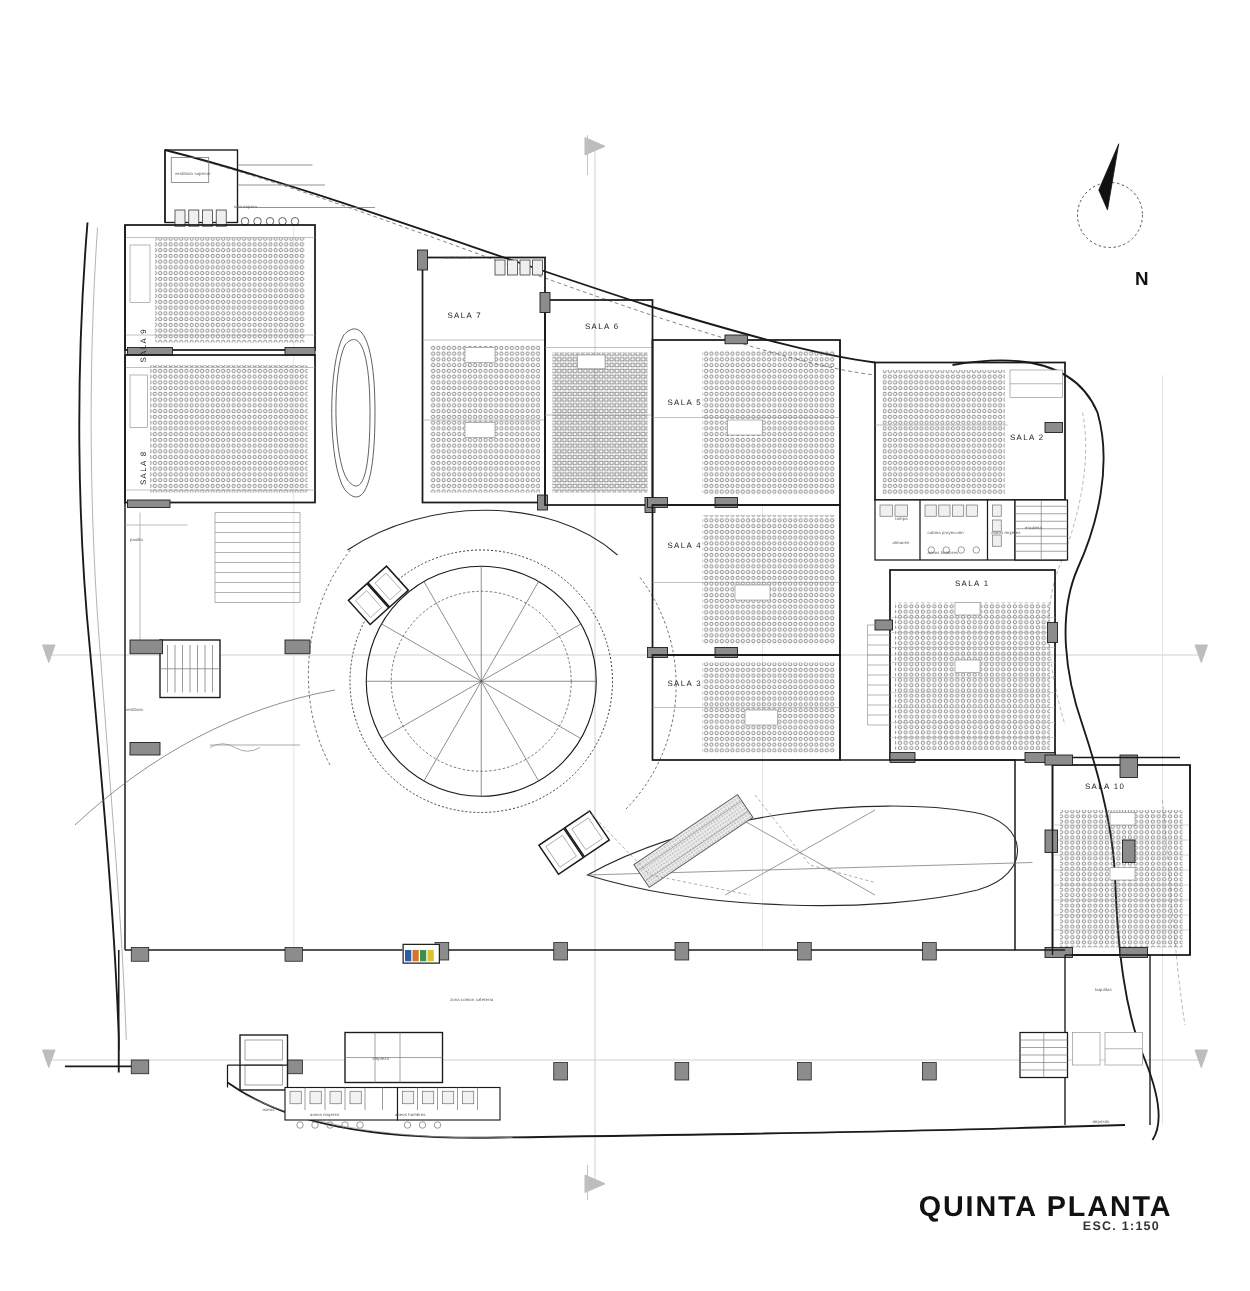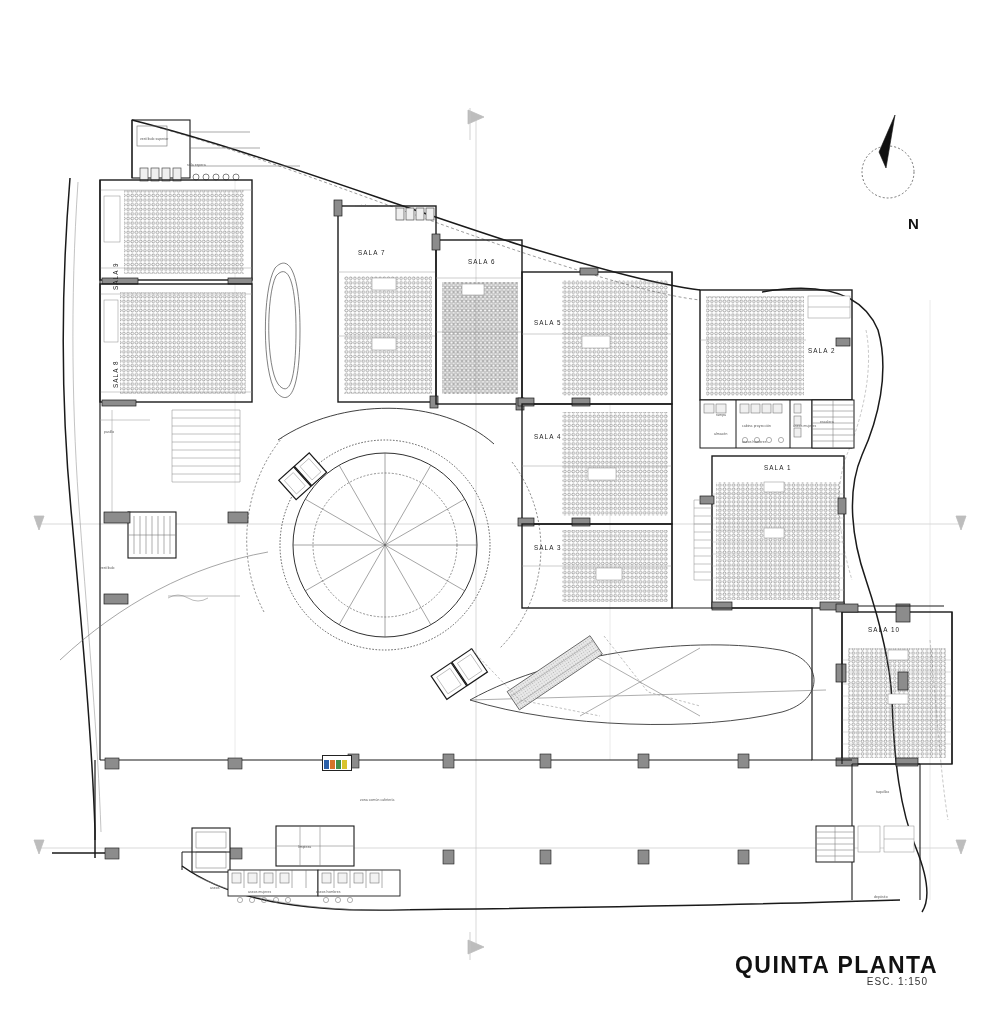--- a/index.html
+++ b/index.html
@@ -22,21 +22,21 @@
     margin-left:12px;
   }
   #title-main{
     right:62px;top:952px;
     font-size:23px;
     color:#111;
   }
   #title-scale{
     right:72px;top:976px;
     font-size:10px;
-    font-weight:normal;
+    font-weight:bold;
     letter-spacing:1px;
     color:#333;
   }
   #north-label{
     position:absolute;left:908px;top:215px;
     font-size:15px;font-weight:bold;color:#111;
   }
   .note{
     position:absolute;
     font-size:3.4px;

